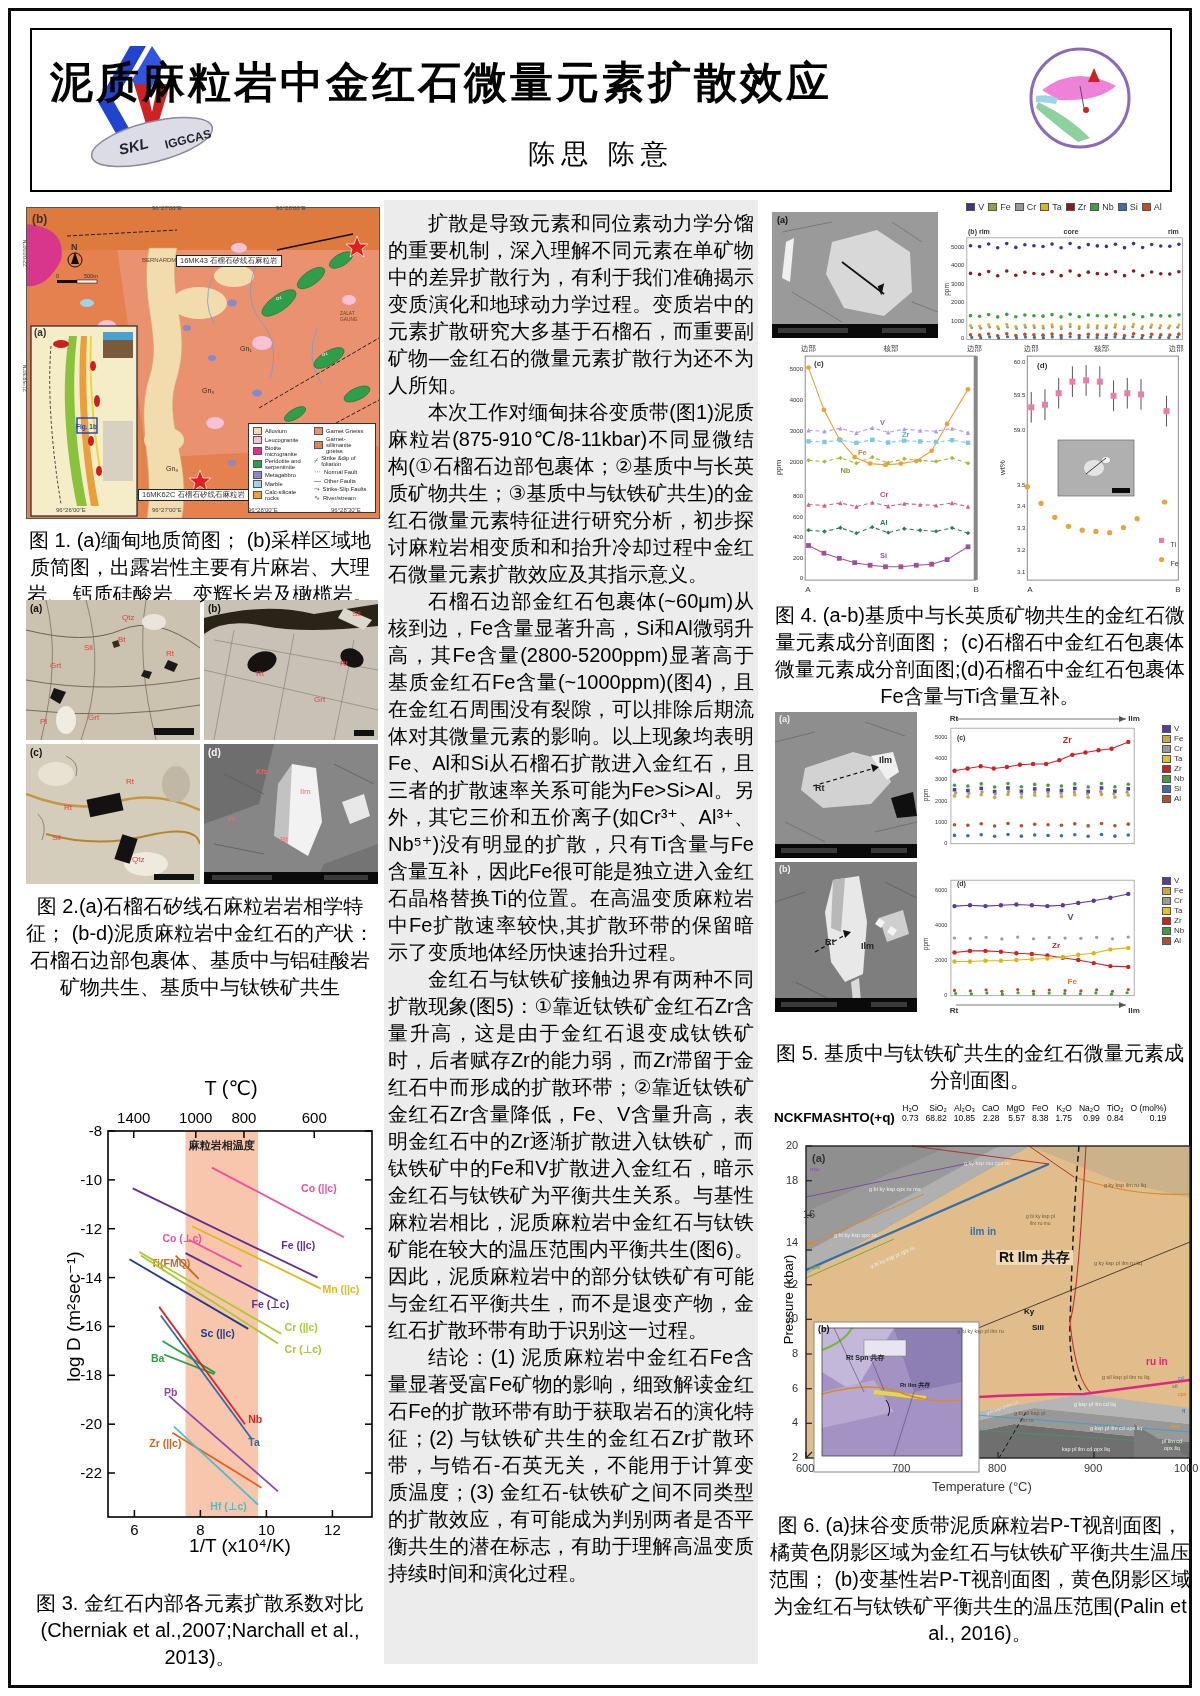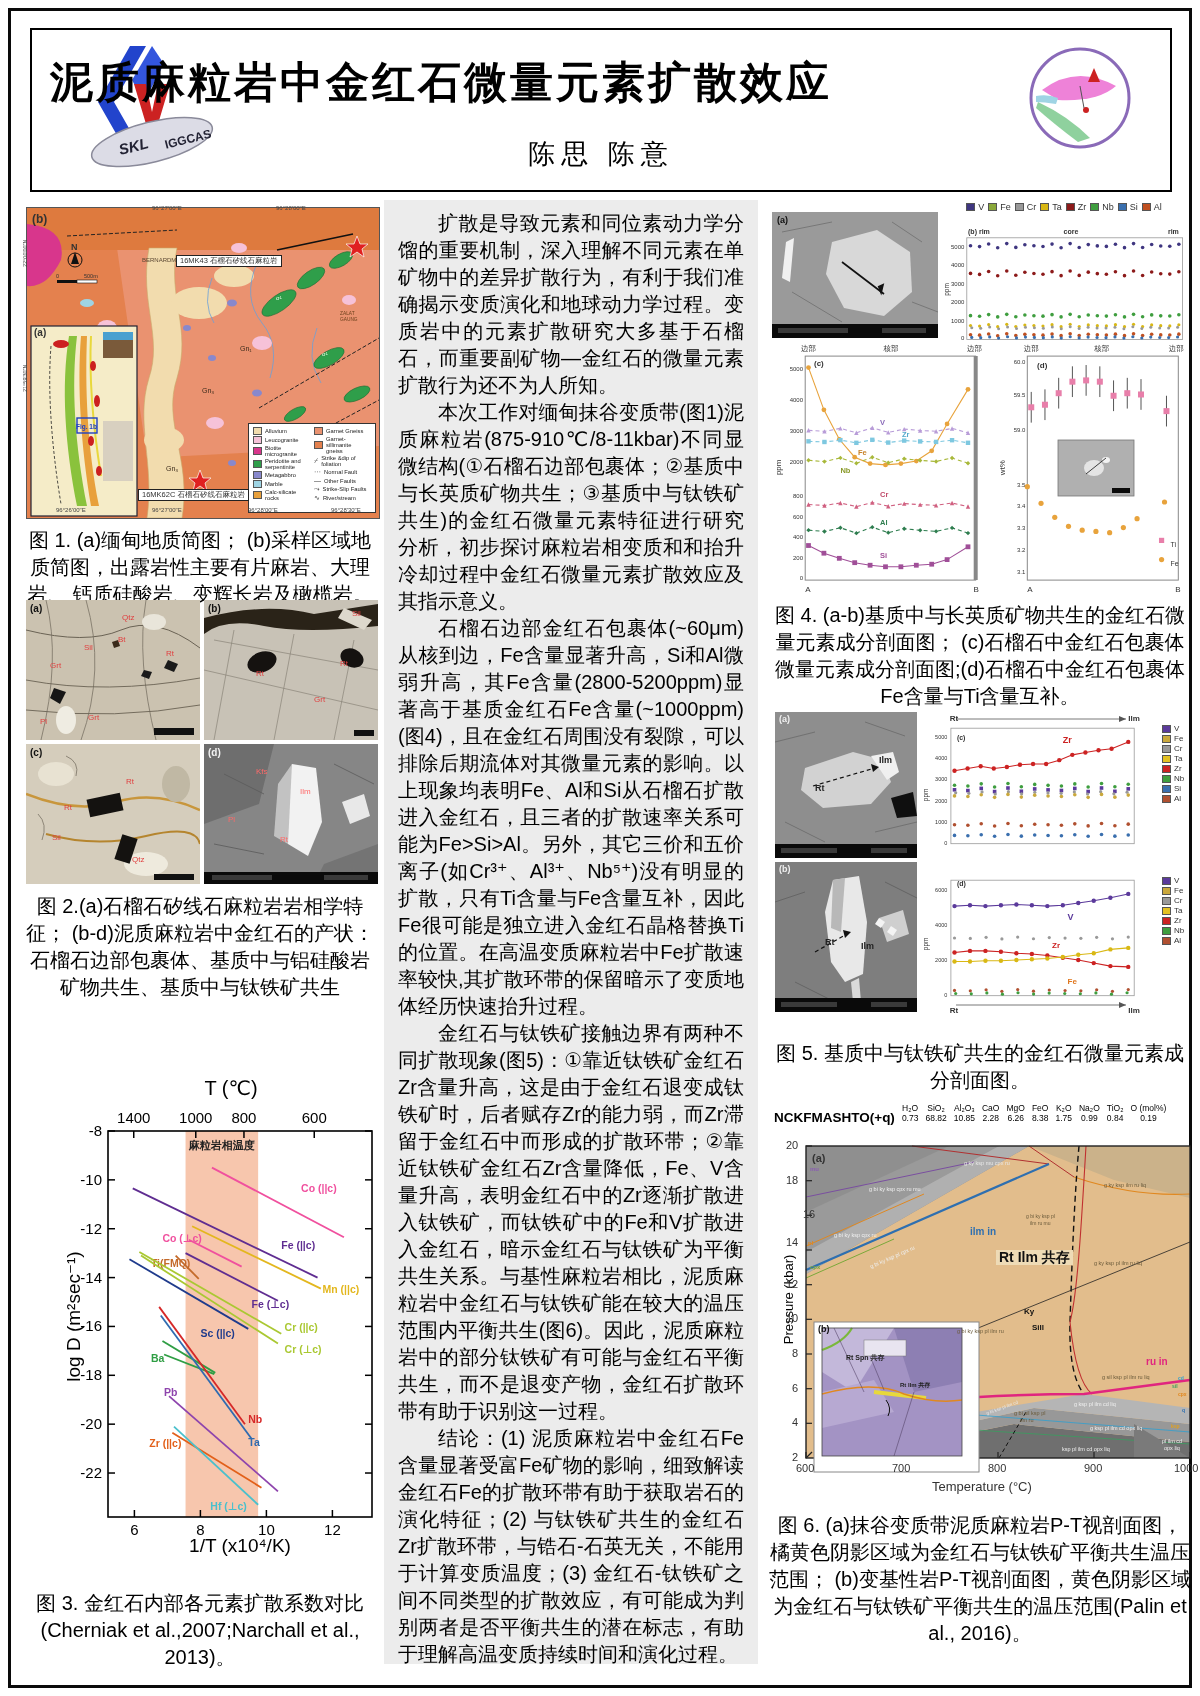--- a/index.html
+++ b/index.html
@@ -6,38 +6,38 @@
   .poster{position:relative;width:1200px;height:1696px;background:#fff;overflow:hidden;
           font-family:"Liberation Sans","DejaVu Sans",sans-serif;color:#000;}
   .frame{position:absolute;inset:8px;border:3px solid #0a0a0a;pointer-events:none;}
   .abs{position:absolute;}
   
   .header{position:absolute;left:30px;top:28px;width:1138px;height:160px;border:2.5px solid #000;background:#fff;}
   .title{position:absolute;left:18px;right:0;top:24px;text-align:left;font-size:43px;font-weight:700;letter-spacing:3px;}
   .authors{position:absolute;left:0;right:0;top:106px;text-align:center;font-size:27px;letter-spacing:6px;}
   
   .midcol{position:absolute;left:384px;top:200px;width:374px;height:1464px;background:#ececec;
-          padding:10px 14px;box-sizing:border-box;font-size:20px;line-height:27px;text-align:justify;}
+          padding:10px 4px;box-sizing:border-box;font-size:20px;line-height:27px;text-align:justify;}
   .midcol p{margin:0;text-indent:2em;}
   
   .cap{position:absolute;text-align:center;font-size:20px;line-height:27px;}
   
   .lblbox{position:absolute;}
   .lbl{position:absolute;white-space:nowrap;transform-origin:left top;line-height:1.1;}
   
   .lg{display:flex;align-items:center;gap:3px;margin:0 4px 1px 0;}
   .lg b{font-weight:400;}
   .lgs{display:inline-block;width:7px;height:6px;border:0.5px solid #555;flex:0 0 auto;}
   .lgg{font-style:normal;font-size:7px;flex:0 0 auto;}
   .maplegend{background:#fff;border:1px solid #333;column-count:2;column-gap:4px;
              padding:3px 4px;box-sizing:border-box;font-size:5.8px;color:#222;}
   .hlegend{display:flex;justify-content:center;font-size:9px;color:#333;}
   .vlegend{display:flex;flex-direction:column;font-size:8px;color:#333;}
   .rot{transform:rotate(-90deg);transform-origin:center center;white-space:nowrap;display:inline-block;}
-  .ox{display:flex;flex-direction:column;align-items:center;margin-left:7px;font-size:8.5px;line-height:1.15;}
+  .ox{display:flex;flex-direction:column;align-items:flex-end;margin-left:7px;font-size:8.5px;line-height:1.15;}
   .ox span:first-child{font-weight:400;}
   svg{display:block;}
 </style>
 </head>
 <body>
 
 <div class="poster">
   <div class="frame"></div>
 
   <div class="header">
@@ -1136,21 +1136,21 @@
         <span class="ox">
           <span>Al₂O₃</span>
           <span>10.85</span>
         </span>
         <span class="ox">
           <span>CaO</span>
           <span>2.28</span>
         </span>
         <span class="ox">
           <span>MgO</span>
-          <span>6.26</span>
+          <span>5.57</span>
         </span>
         <span class="ox">
           <span>FeO</span>
           <span>8.38</span>
         </span>
         <span class="ox">
           <span>K₂O</span>
           <span>1.75</span>
         </span>
         <span class="ox">

